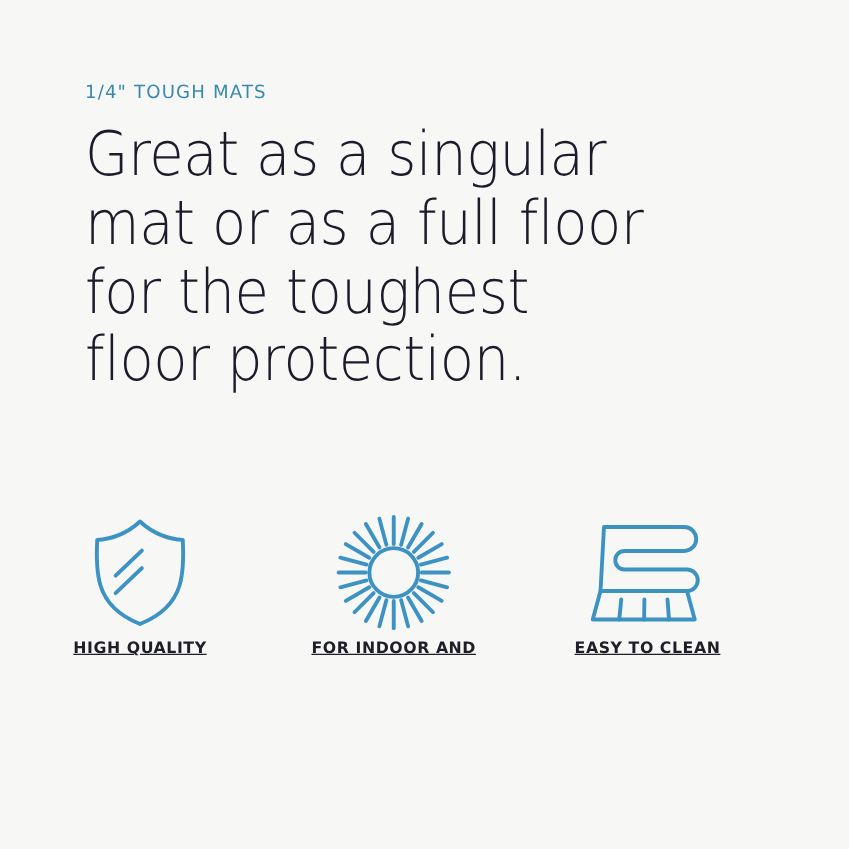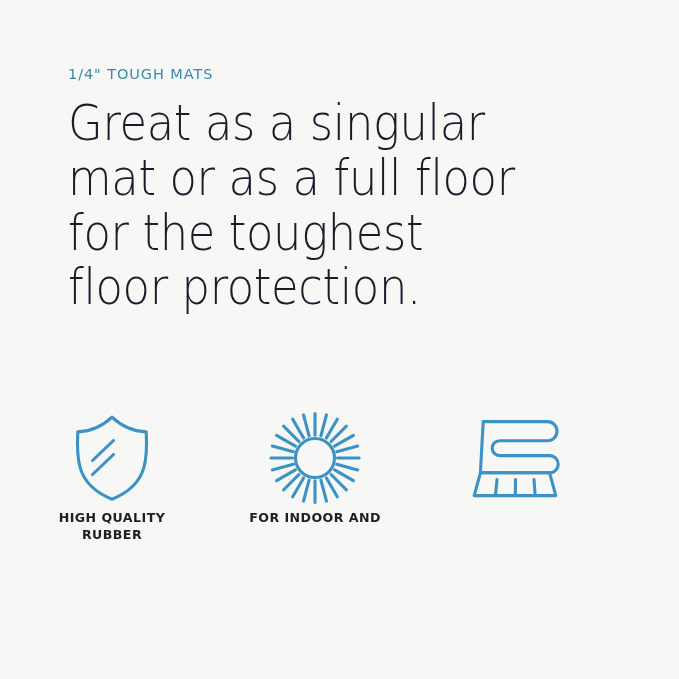--- a/index.html
+++ b/index.html
@@ -93,20 +93,21 @@
     font-weight: 600;
     letter-spacing: 0.45px;
     line-height: 1.33;
     color: #1e1e28;
     text-transform: uppercase;
     margin: 0;
   }
   .feature-caption .cap-line {
     display: block;
     white-space: nowrap;
+    text-decoration: underline;
   }
 </style>
 </head>
 <body>
 
 <div class="banner">
 
   <div class="copy">
     <p class="eyebrow">1/4" TOUGH MATS</p>
     <h1 class="headline">
@@ -122,21 +123,20 @@
     <div class="feature feature-1">
       <div class="icon-slot">
         <svg width="76" height="88" viewBox="0 0 76 88" fill="none">
           <path d="M38 3.2 C 49 13.6, 62.5 17.6, 72.2 17.9 C 72.9 30.5, 73.2 42.5, 69.6 54.4 C 64.8 70.2, 52.6 79.4, 38 85.2 C 23.4 79.4, 11.2 70.2, 6.4 54.4 C 2.8 42.5, 3.1 30.5, 3.8 17.9 C 13.5 17.6, 27 13.6, 38 3.2 Z" stroke="#3d92c4" stroke-width="3.1" stroke-linejoin="round" stroke-linecap="round" fill="none"></path>
           <line x1="18.5" y1="46.5" x2="39.5" y2="26.5" stroke="#3d92c4" stroke-width="3.1" stroke-linecap="round"></line>
           <line x1="18.5" y1="60.5" x2="39.5" y2="40.5" stroke="#3d92c4" stroke-width="3.1" stroke-linecap="round"></line>
         </svg>
       </div>
       <p class="feature-caption">
         <span class="cap-line">HIGH QUALITY</span>
-        <span class="cap-line">RUBBER</span>
       </p>
     </div>
 
     <div class="feature feature-2">
       <div class="icon-slot">
         <svg width="100" height="100" viewBox="0 0 100 100" fill="none">
           <circle cx="50" cy="50" r="19.5" stroke="#3d92c4" stroke-width="3.1" fill="none"></circle>
           <g stroke="#3d92c4" stroke-width="3.1" stroke-linecap="round">
             <line x1="50" y1="27.2" x2="50" y2="5.5"></line>
             <line x1="55.9" y1="27.9" x2="61.5" y2="6.9"></line>
@@ -175,16 +175,19 @@
         <svg width="96" height="82" viewBox="0 0 96 82" fill="none">
           <g stroke="#3d92c4" stroke-width="3.1" stroke-linejoin="round" stroke-linecap="round" fill="none">
             <path d="M13.2 4.6 H 77.4 A 9.6 9.6 0 0 1 77.4 23.8 H 29.6 A 7.4 7.4 0 0 0 29.6 38.6 H 79.6 A 8.6 8.6 0 0 1 79.6 55.8 H 10.4 L 13.2 4.6 Z"></path>
             <path d="M10.4 55.8 H 79.6 L 85.8 78.6 H 4.2 Z"></path>
             <line x1="27.0" y1="62.6" x2="25.4" y2="78.6"></line>
             <line x1="45.5" y1="62.6" x2="45.3" y2="78.6"></line>
             <line x1="64.0" y1="62.6" x2="65.2" y2="78.6"></line>
           </g>
         </svg>
       </div>
+      <p class="feature-caption">
+        <span class="cap-line">EASY TO CLEAN</span>
+      </p>
     </div>
 
   </div>
 </div>
 
 </body></html>

